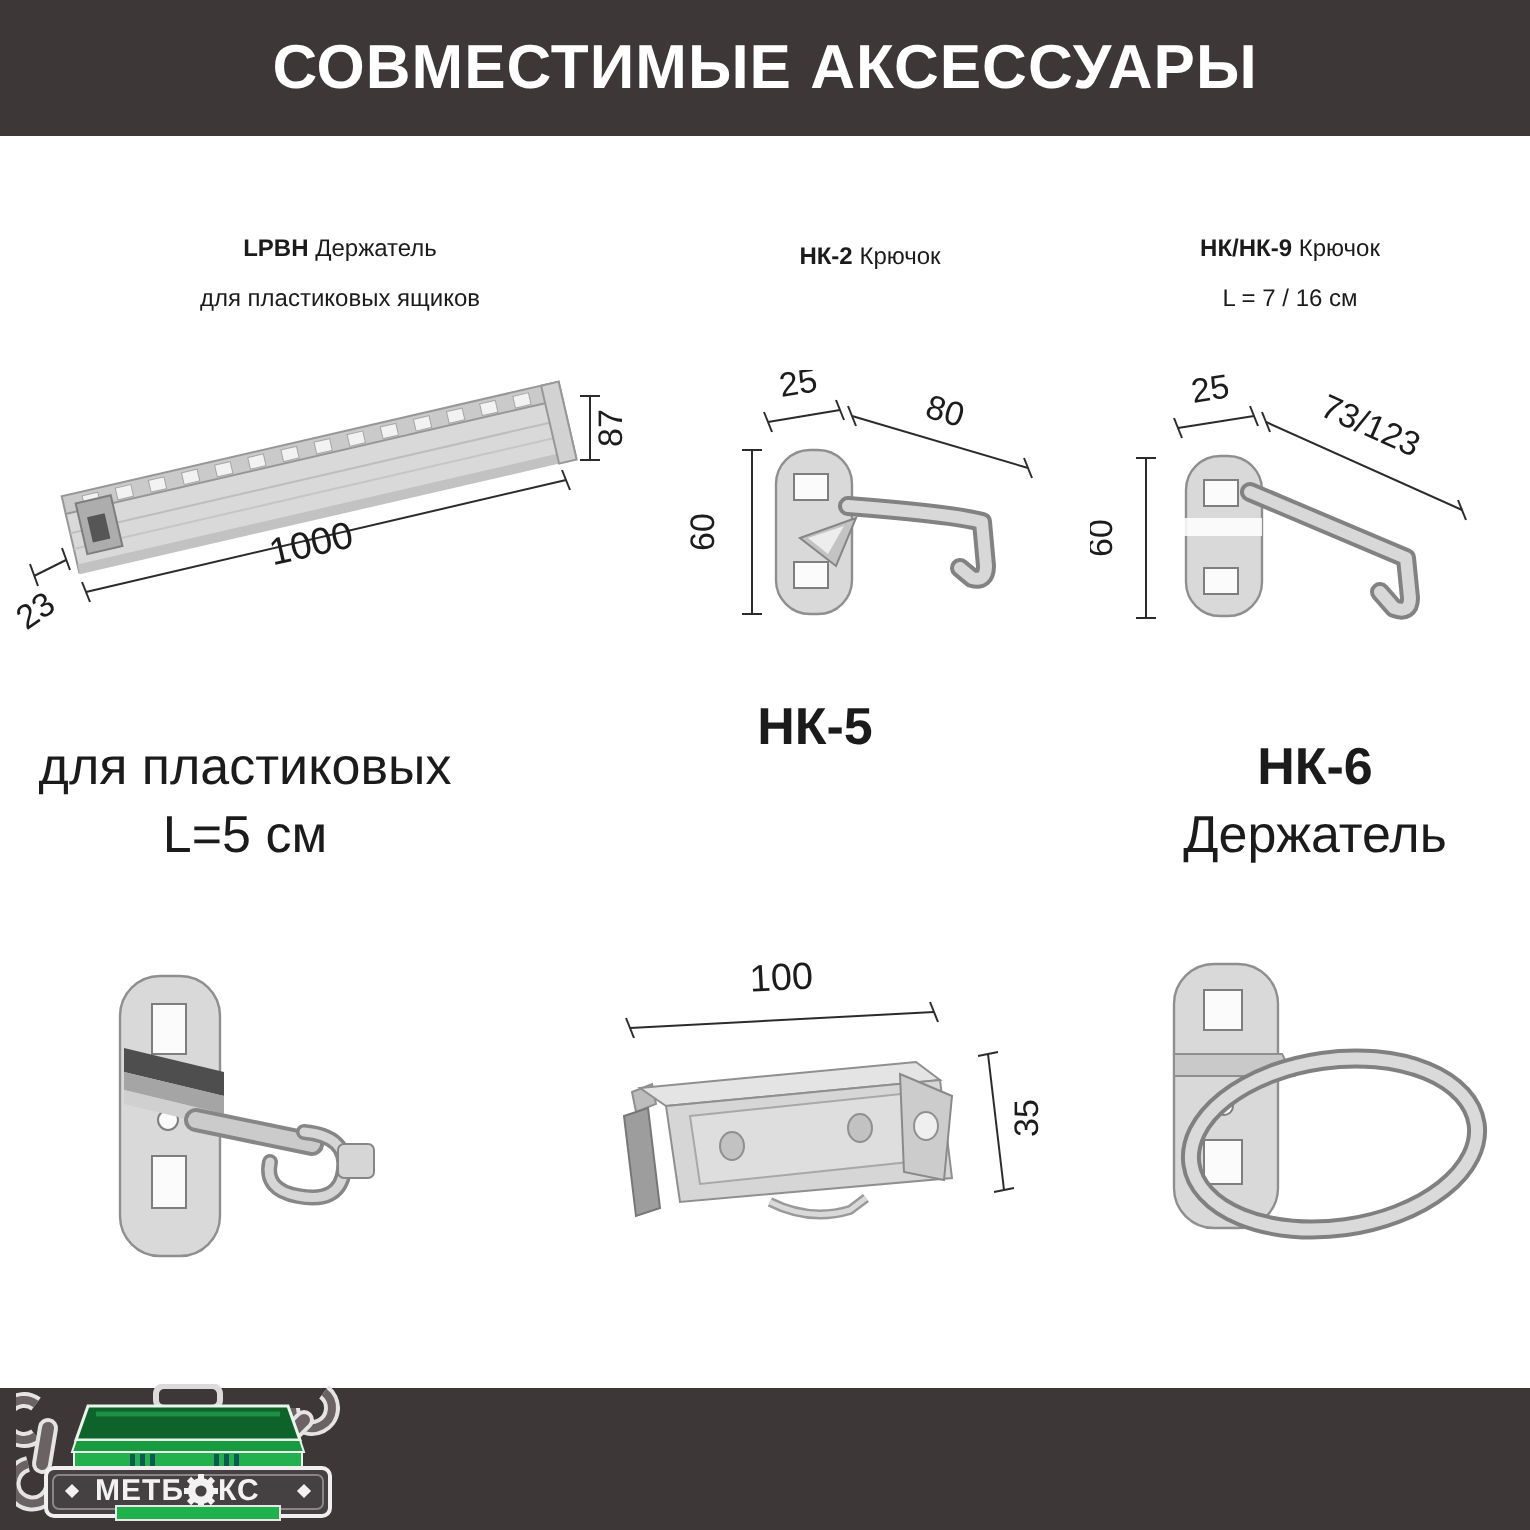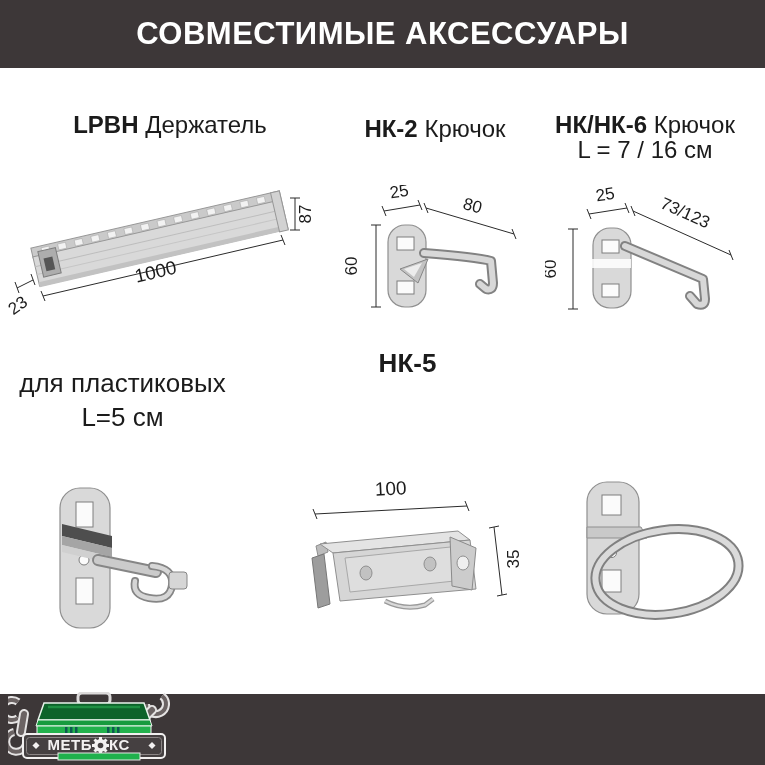--- a/index.html
+++ b/index.html
@@ -2,21 +2,21 @@
 <html><head>
 <meta charset="utf-8">
 <style>
   html,body{margin:0;padding:0;background:#e9e9e9;}
   .page{position:relative;width:765px;height:765px;margin:0 auto;background:#ffffff;
         overflow:hidden;font-family:"Liberation Sans",sans-serif;color:#1b1b1b;}
   .header{position:absolute;left:0;top:0;width:765px;height:68px;background:#3d3738;
           display:flex;align-items:center;justify-content:center;}
   .header .title{color:#ffffff;font-size:31px;font-weight:bold;letter-spacing:.5px;}
   .plabel{position:absolute;text-align:center;line-height:25px;}
-  .plabel.r1{font-size:24px;}
+  .plabel.r1{font-size:12px;}
   .plabel.r2{font-size:26px;line-height:34px;}
   .code{font-weight:bold;}
   .pname{margin-left:.28em;}
   .abs{position:absolute;}
   .footer{position:absolute;left:0;top:694px;width:765px;height:71px;background:#3d3738;}
   
   .dline{stroke:#2b2b2b;stroke-width:1;fill:none;}
   .dim{font:17px "Liberation Sans",sans-serif;fill:#1c1c1c;}
   .dim-lg{font:19px "Liberation Sans",sans-serif;fill:#1c1c1c;}
   .m-fill{fill:#d9d9d9;stroke:#8f8f8f;stroke-width:1.2;}
@@ -29,26 +29,27 @@
 <body>
 
 <div class="page">
 
   <div class="header">
     <span class="title">СОВМЕСТИМЫЕ АКСЕССУАРЫ</span>
   </div>
 
   <div class="plabel r1" style="left:20px;top:112px;width:300px;">
     <div><span class="code">LPBH</span><span class="pname">Держатель</span></div>
+    <div>для пластиковых ящиков</div>
   </div>
   <div class="plabel r1" style="left:335px;top:116px;width:200px;">
     <div><span class="code">НК-2</span><span class="pname">Крючок</span></div>
   </div>
   <div class="plabel r1" style="left:540px;top:112px;width:210px;">
-    <div><span class="code">НК/НК-6</span><span class="pname">Крючок</span></div>
+    <div><span class="code">НК/НК-9</span><span class="pname">Крючок</span></div>
     <div>L = 7 / 16 см</div>
   </div>
 
   <svg class="abs" style="left:5px;top:178px;" width="315" height="148" viewBox="0 0 315 148">
     <g transform="rotate(-13 155 65)">
       <rect x="28" y="41" width="255" height="10" fill="#cacaca" stroke="#979797"></rect>
       <rect x="28" y="50" width="255" height="30" fill="#d9d9d9" stroke="#979797"></rect>
       <rect x="28" y="76" width="255" height="5" fill="#c2c2c2"></rect>
       <line x1="28" y1="60" x2="283" y2="60" stroke="#bdbdbd"></line>
       <line x1="28" y1="68" x2="283" y2="68" stroke="#c6c6c6"></line>
@@ -151,20 +152,24 @@
     </g>
   </svg>
 
   <div class="plabel r2" style="left:5px;top:366px;width:235px;">
     <div>для пластиковых</div>
     <div>L=5 см</div>
   </div>
   <div class="plabel r2" style="left:275px;top:346px;width:265px;">
     <div><span class="code">НК-5</span></div>
   </div>
+  <div class="plabel r2" style="left:550px;top:366px;width:215px;">
+    <div><span class="code">НК-6</span></div>
+    <div>Держатель</div>
+  </div>
 
   <svg class="abs" style="left:40px;top:480px;" width="160" height="170" viewBox="0 0 160 170">
     <rect class="m-fill" x="20" y="8" width="50" height="140" rx="20"></rect>
     <rect class="m-hole" x="36" y="22" width="17" height="25"></rect>
     <rect class="m-hole" x="36" y="98" width="17" height="26"></rect>
     <circle class="m-hole" cx="44" cy="80" r="5"></circle>
     <polygon points="22,44 72,56 72,68 22,56" fill="#4e4e4e"></polygon>
     <polygon points="22,56 72,68 72,77 22,65" fill="#a5a5a5"></polygon>
     <polygon points="22,65 72,77 72,84 22,72" fill="#d0d0d0"></polygon>
     <g>

